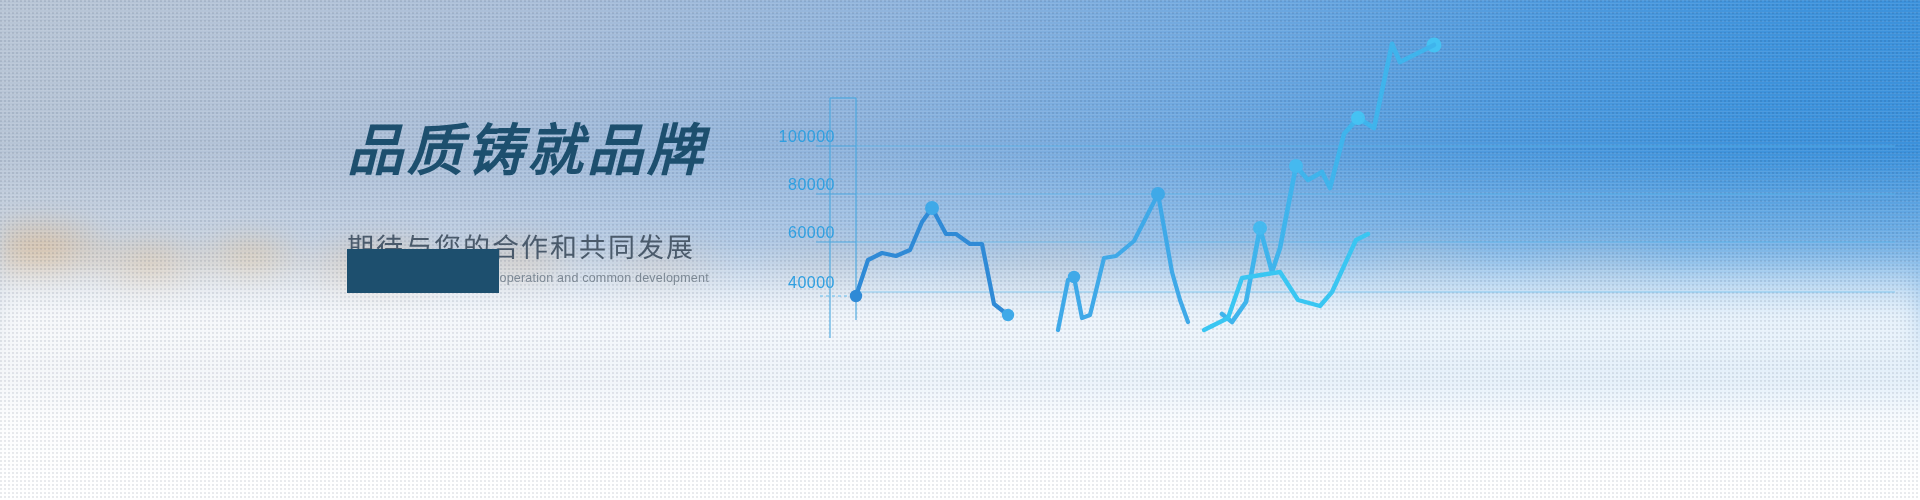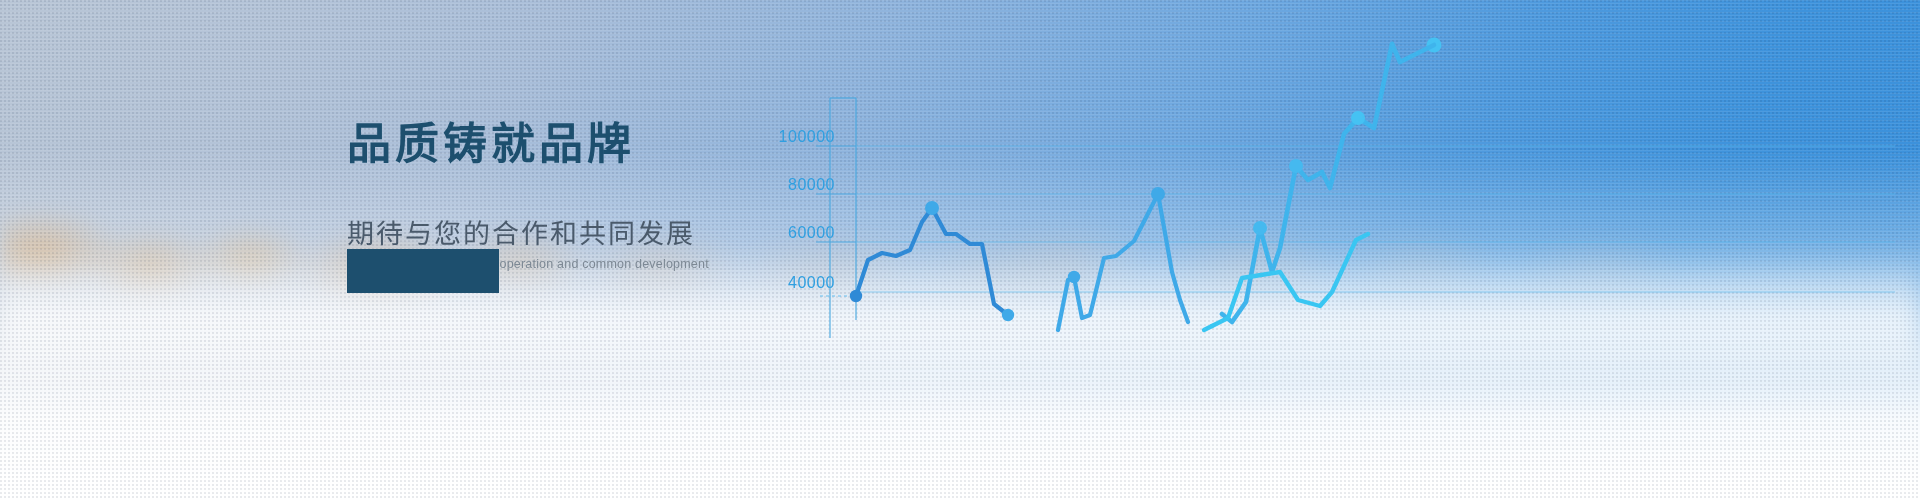--- a/index.html
+++ b/index.html
@@ -74,27 +74,28 @@
     opacity:.85;
   }
   .bg-scan{
     position:absolute;inset:0;
     background-image:repeating-linear-gradient(to bottom, rgba(255,255,255,.08) 0 1px, rgba(0,0,0,0) 1px 3px);
   }
 
   
   .copy{position:absolute;left:347px;top:120px;width:620px;}
   .headline{
-    font-size:44px;
+    font-size:56px;
     line-height:1.1;
     letter-spacing:4px;
     font-weight:700;
     color:#1d4f6e;
     margin:0;
     white-space:nowrap;
+    font-style:italic;
   }
   .subhead{
     margin:44px 0 0 0;
     font-size:27px;
     letter-spacing:2px;
     color:#4a5a6b;
     font-weight:400;
     white-space:nowrap;
   }
   .subhead-en{

